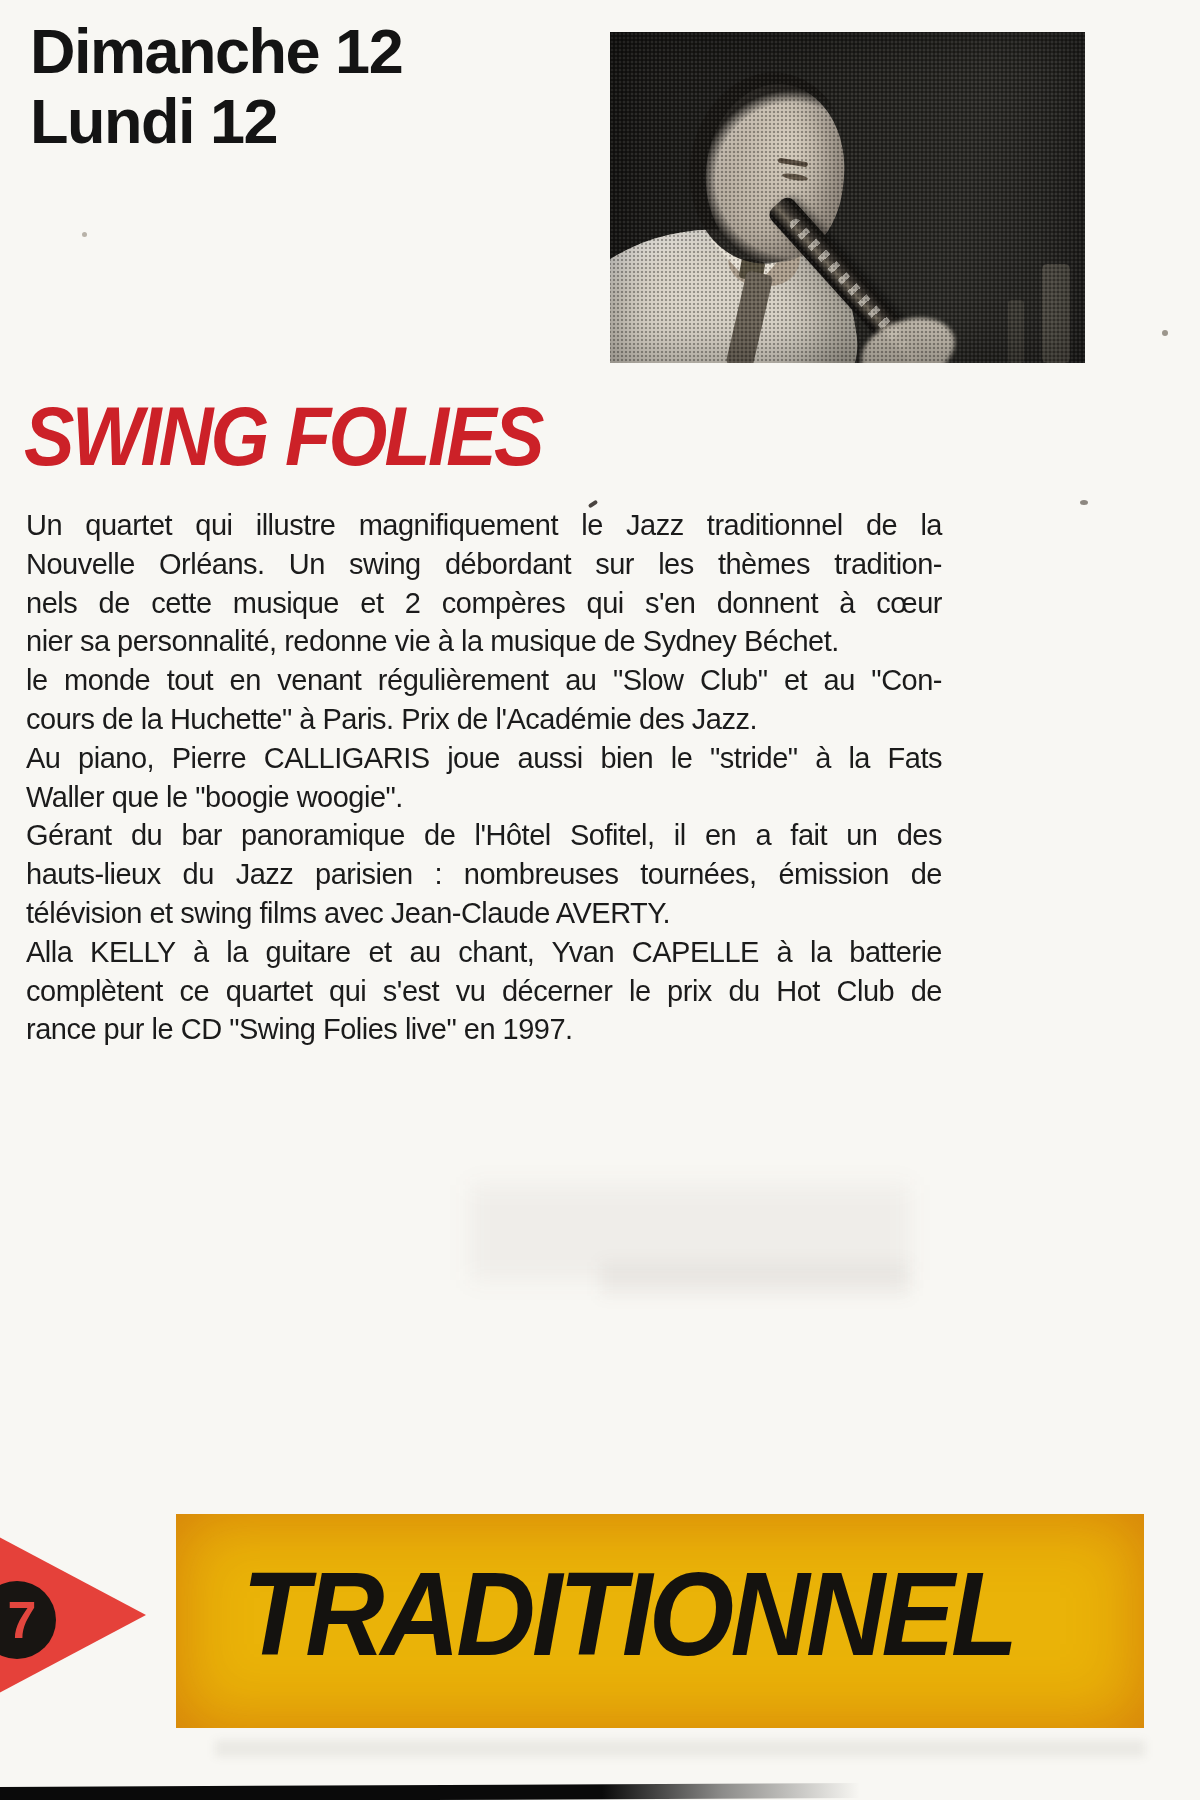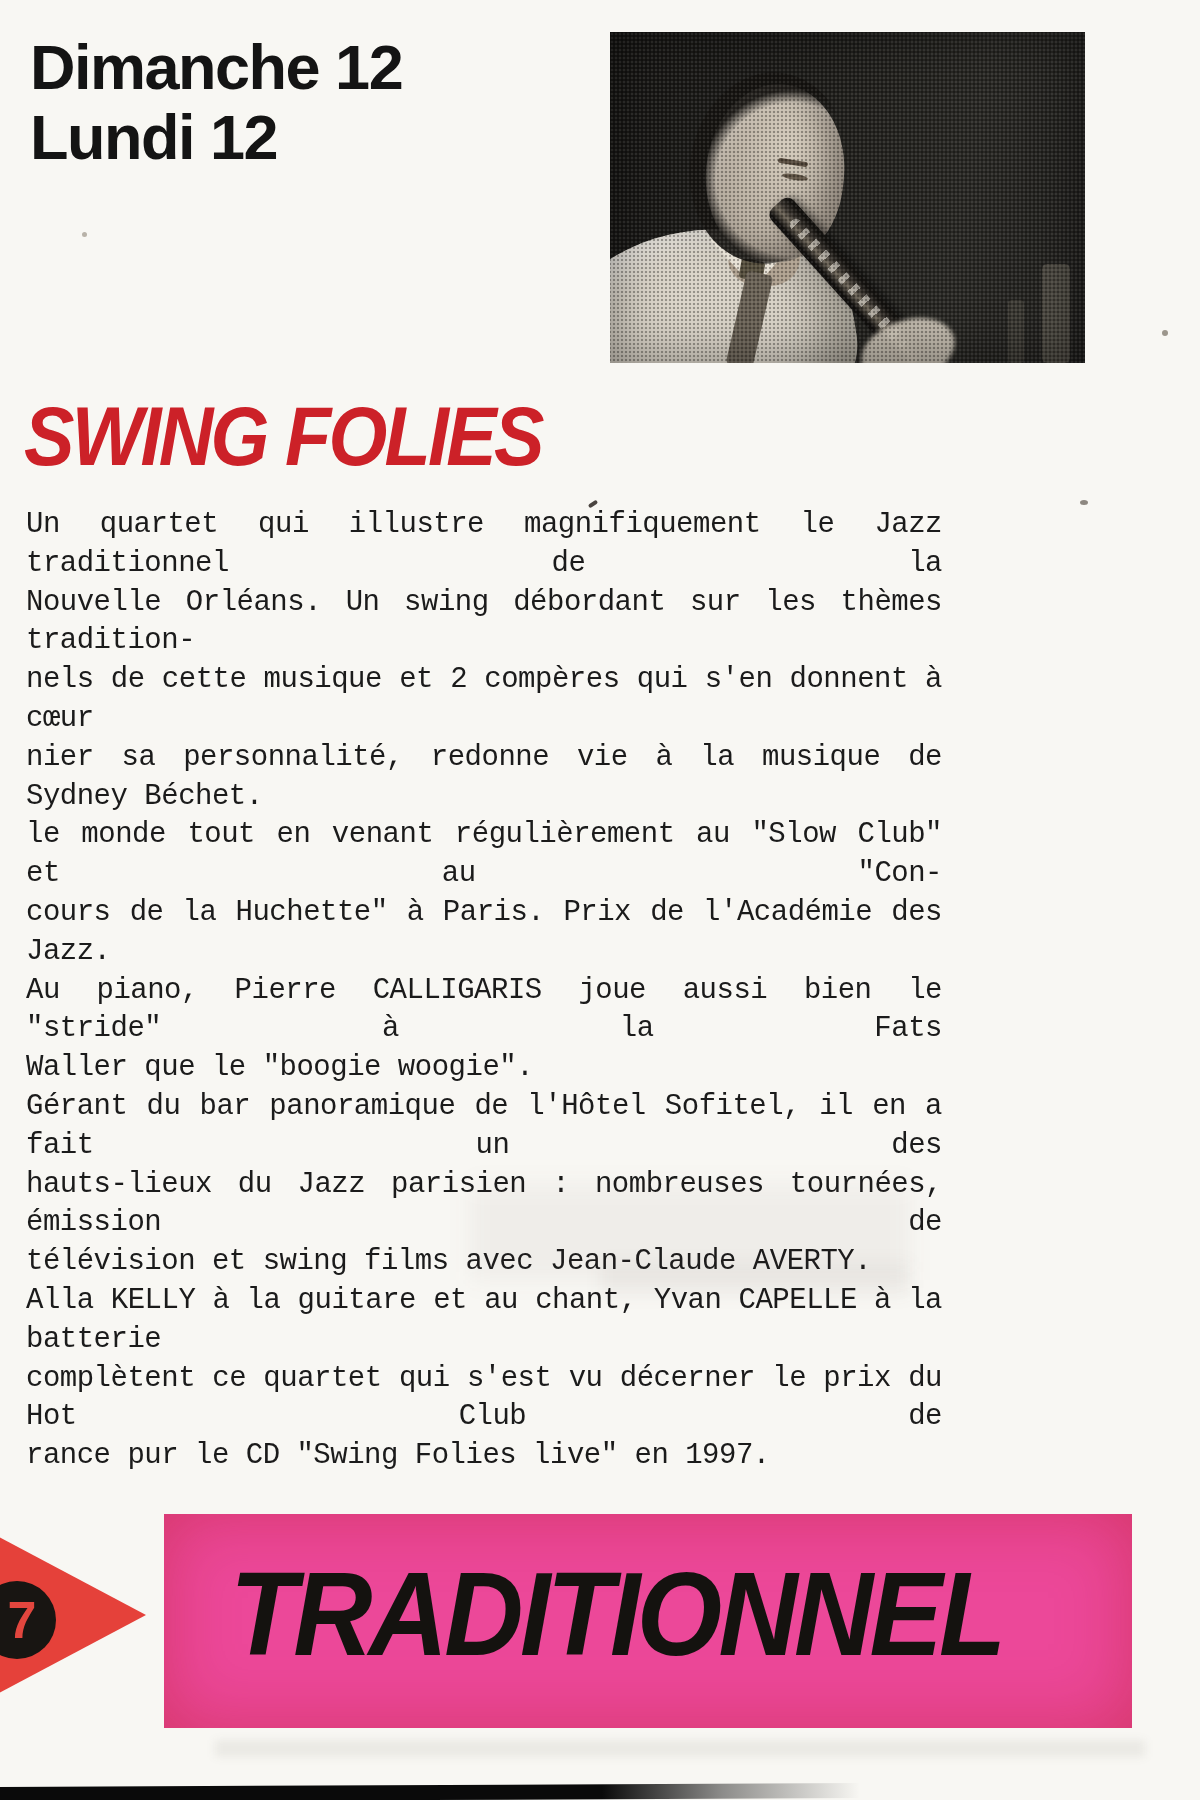--- a/index.html
+++ b/index.html
@@ -7,21 +7,21 @@
     position:relative;width:1200px;height:1800px;overflow:hidden;
     background:#f8f7f3;
     font-family:"Liberation Sans", sans-serif;
     color:#1b1b1b;
   }
 
   
   .date-heading{
     position:absolute;left:30px;top:16px;
     font-size:63px;font-weight:bold;line-height:70px;
-    letter-spacing:-1.5px;color:#141414;white-space:pre;margin-top:16px;
+    letter-spacing:-1.5px;color:#141414;white-space:pre;
   }
 
   
   .photo{position:absolute;left:610px;top:32px;width:475px;height:331px;overflow:hidden;background:#201f1c;}
   .photo *{position:absolute;}
   .ph-bg{inset:0;background:linear-gradient(100deg,#191816 0%,#21201d 40%,#2b2a26 72%,#232220 100%);}
   .ph-column{left:432px;top:232px;width:28px;height:99px;background:#6f6a5e;opacity:.5;border-radius:5px;}
   .ph-column2{left:398px;top:268px;width:16px;height:63px;background:#4a463e;opacity:.6;border-radius:4px;}
   .ph-shirt{left:-55px;top:198px;width:300px;height:215px;background:#d8d2c6;border-radius:48% 52% 40% 42%;
     transform:rotate(-9deg);box-shadow:inset -34px -12px 44px rgba(40,35,28,.33), inset 14px 10px 24px rgba(255,255,255,.5);}
@@ -52,29 +52,29 @@
   .title{
     position:absolute;left:24px;top:388px;
     font-size:84px;font-weight:bold;font-style:italic;
     letter-spacing:-3px;color:#cc2128;
     transform:scaleX(.9);transform-origin:left top;white-space:nowrap;
   }
 
   
   .article{
     position:absolute;left:26px;top:506px;width:916px;
-    font-size:29px;line-height:38.8px;letter-spacing:-.5px;color:#1b1b1b;font-family:Liberation Mono, monospace;
+    font-size:29px;line-height:38.8px;letter-spacing:-.5px;color:#1b1b1b;
   }
   .article .line{text-align:justify;text-align-last:justify;}
   .article .line.para-end{text-align-last:left;}
 
   
   .banner{
-    position:absolute;left:164px;top:1514px;width:968px;height:214px;
-    background:#ec4899;
+    position:absolute;left:176px;top:1514px;width:968px;height:214px;
+    background:#eab308;
     box-shadow:inset 0 0 70px rgba(170,22,16,.35);
   }
   .banner-label{
     position:absolute;left:66px;top:36px;
     font-size:118px;line-height:1.1;font-weight:bold;font-style:italic;
     letter-spacing:-4px;color:#14120f;
     transform:scaleX(.93);transform-origin:left top;white-space:nowrap;
   }
 
   

